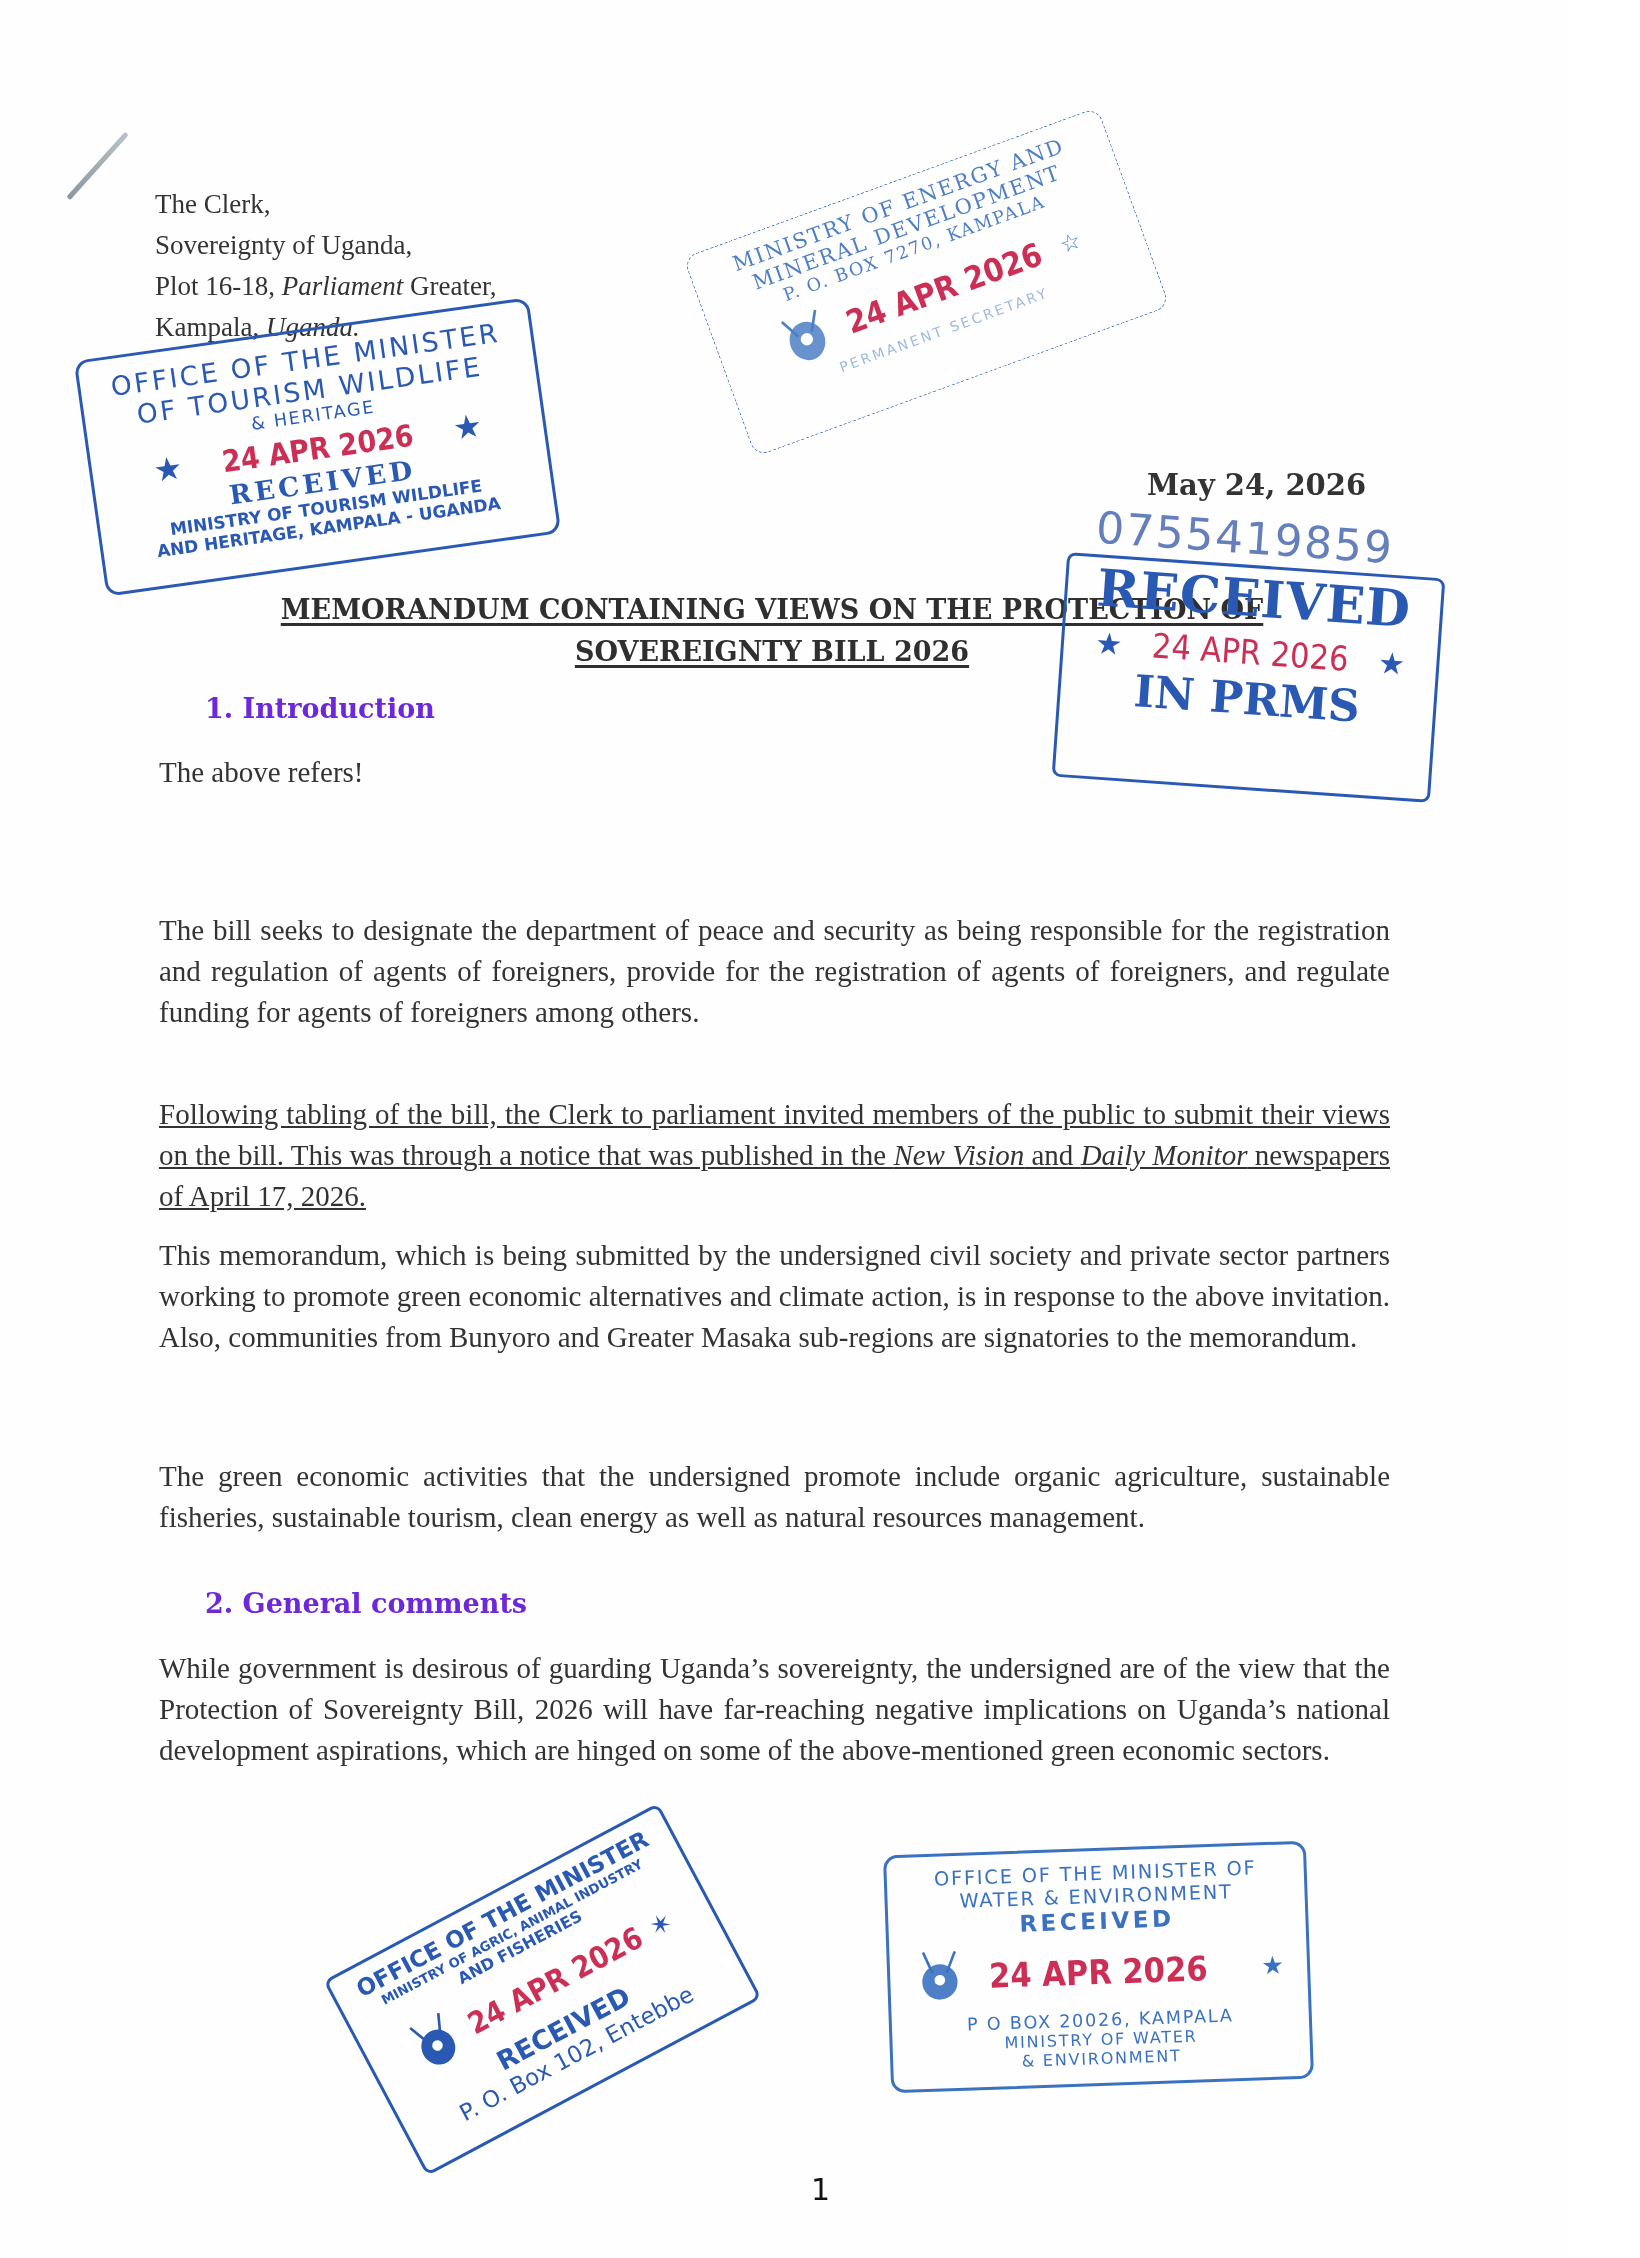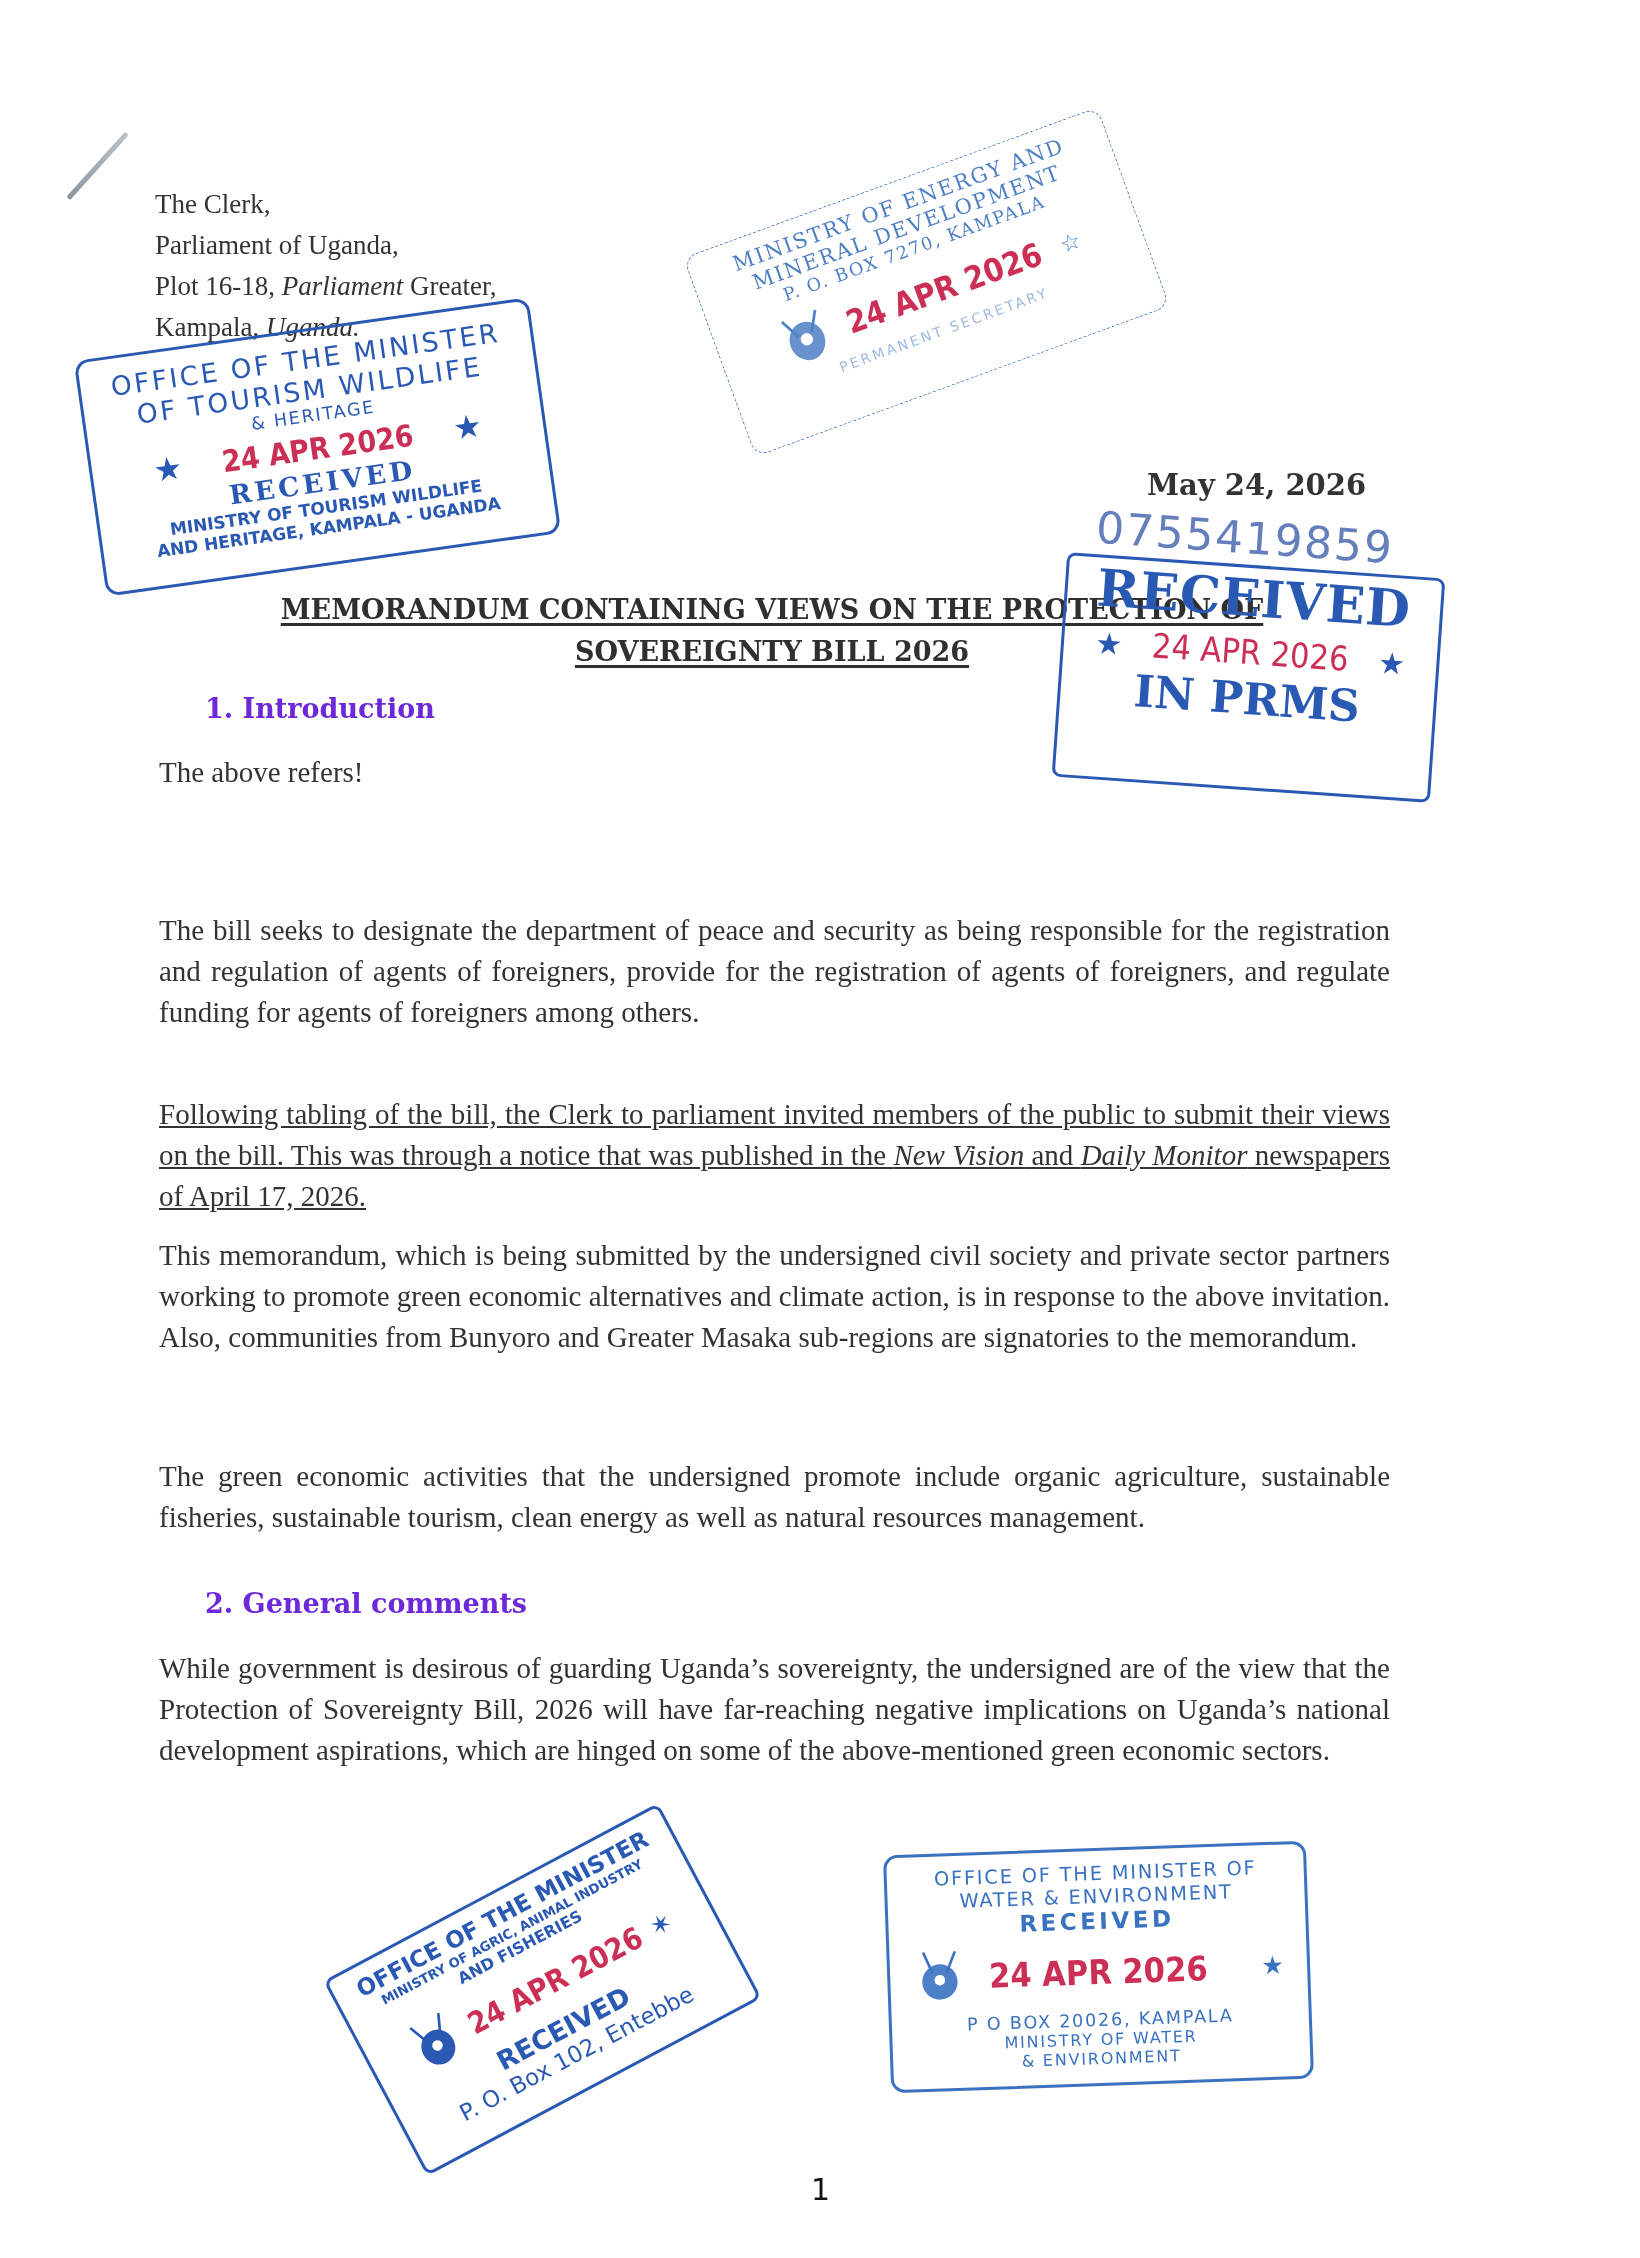--- a/index.html
+++ b/index.html
@@ -27,21 +27,21 @@
 </style>
 </head>
 <body>
 
 <div class="page">
 
   <div class="abs pen"></div>
 
   <div class="abs addr">
     <div>The Clerk,</div>
-    <div>Parliament of Uganda,</div>
+    <div>Sovereignty of Uganda,</div>
     <div><span>Plot 16-18, </span><span class="it">Parliament</span><span> Greater,</span></div>
     <div><span>Kampala, </span><span class="it">Uganda.</span></div>
   </div>
 
   <div class="stamp" style="left:88px; top:328px; width:459px; height:238px; transform: rotate(-8deg);">
     <div class="stamp-line" style="font-size:26.5px; margin-top:12.4px; letter-spacing:2.6px; font-weight:normal;">OFFICE OF THE MINISTER</div>
     <div class="stamp-line" style="font-size:26.5px; letter-spacing:2.6px; font-weight:normal;">OF TOURISM WILDLIFE</div>
     <div class="stamp-line" style="font-size:17.6px; letter-spacing:1.8px; font-weight:normal;">&amp; HERITAGE</div>
     <div class="stamp-line" style="font-size:30px; margin-top:3.5px;">
       <span class="star" style="font-size:32px; margin-right:30px;">★</span>

